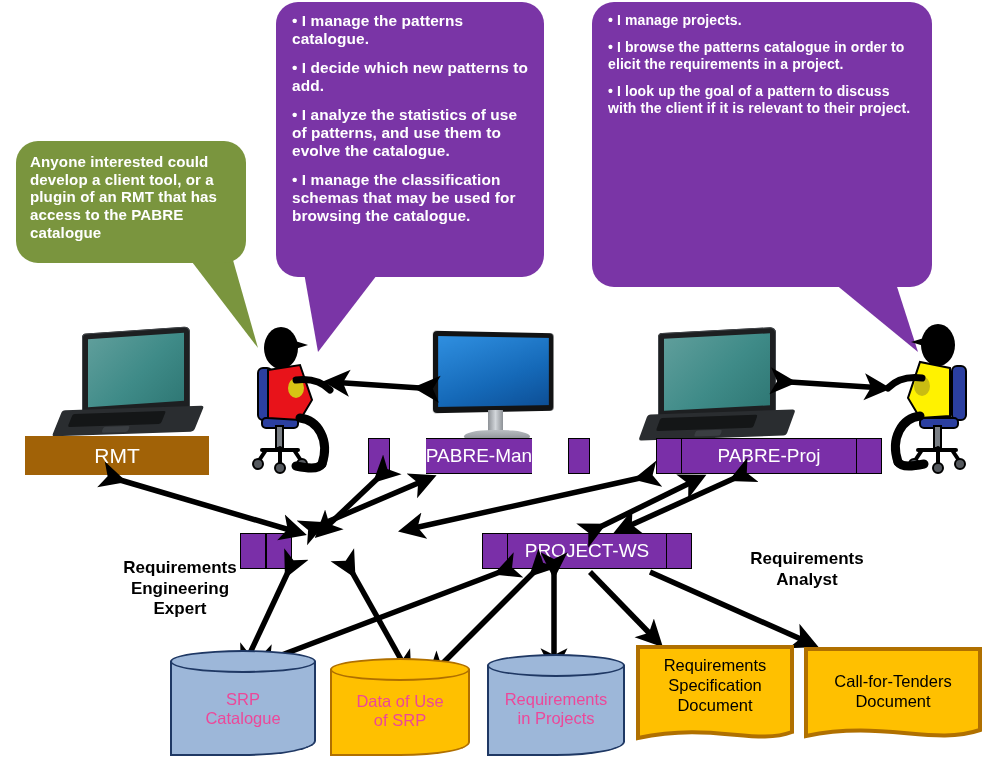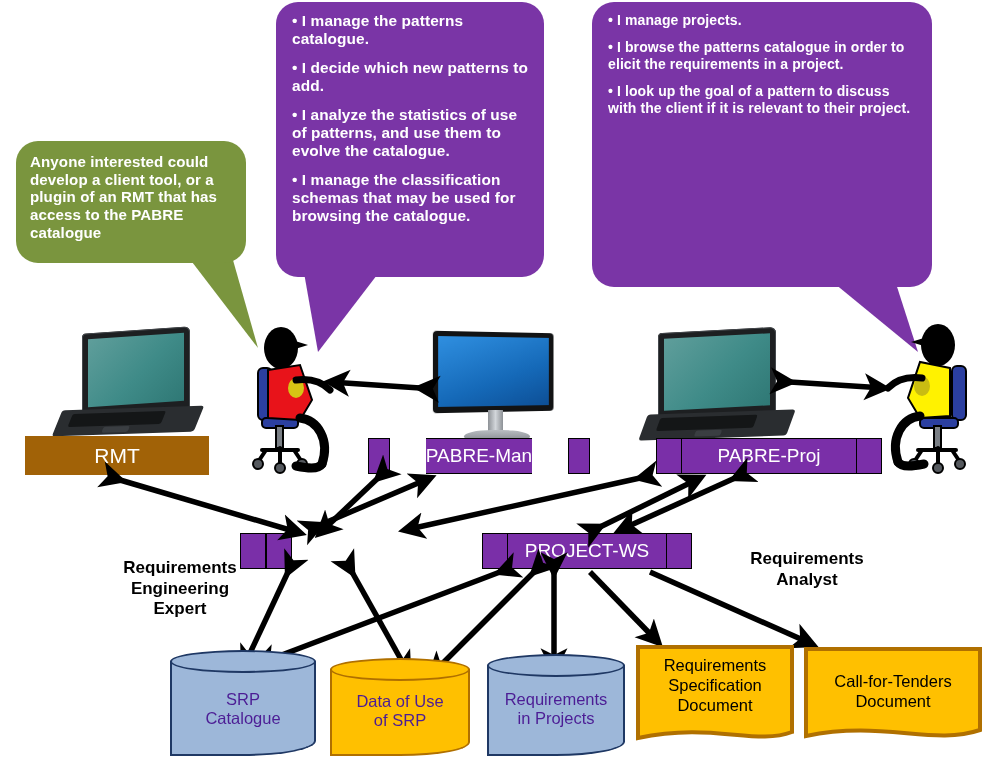--- a/index.html
+++ b/index.html
@@ -49,21 +49,21 @@
 
   .plainbox{position:absolute;display:flex;align-items:center;justify-content:center;
         background:#a16207;color:#fff;font-size:21px;box-sizing:border-box;}
 
   
   .cyl{position:absolute;}
   .cyl .bodyc{position:absolute;left:0;top:11px;width:100%;bottom:0;
         border:2.5px solid #1F3864;border-top:none;border-radius:0 0 50%/0 0 16% 16%;box-sizing:border-box;}
   .cyl .topc{position:absolute;left:0;top:0;width:100%;height:23px;
         border:2.5px solid #1F3864;border-radius:50%;box-sizing:border-box;}
-  .cyl .lbl{position:absolute;left:0;width:100%;text-align:center;color:#4c1d95;
+  .cyl .lbl{position:absolute;left:0;width:100%;text-align:center;color:#ec4899;
         font-size:16.5px;line-height:1.18;}
   .cyl.blue .bodyc,.cyl.blue .topc{background:#9DB7D9;}
   .cyl.amber .bodyc,.cyl.amber .topc{background:#FFC000;}
   .cyl.amber .bodyc,.cyl.amber .topc{border-color:#B07000;}
 
   .doc{position:absolute;}
   .doc .lbl{position:absolute;left:0;width:100%;text-align:center;color:#000;
         font-size:16.5px;line-height:1.2;}
 
   .rolelabel{position:absolute;text-align:center;font-weight:bold;font-size:17px;

